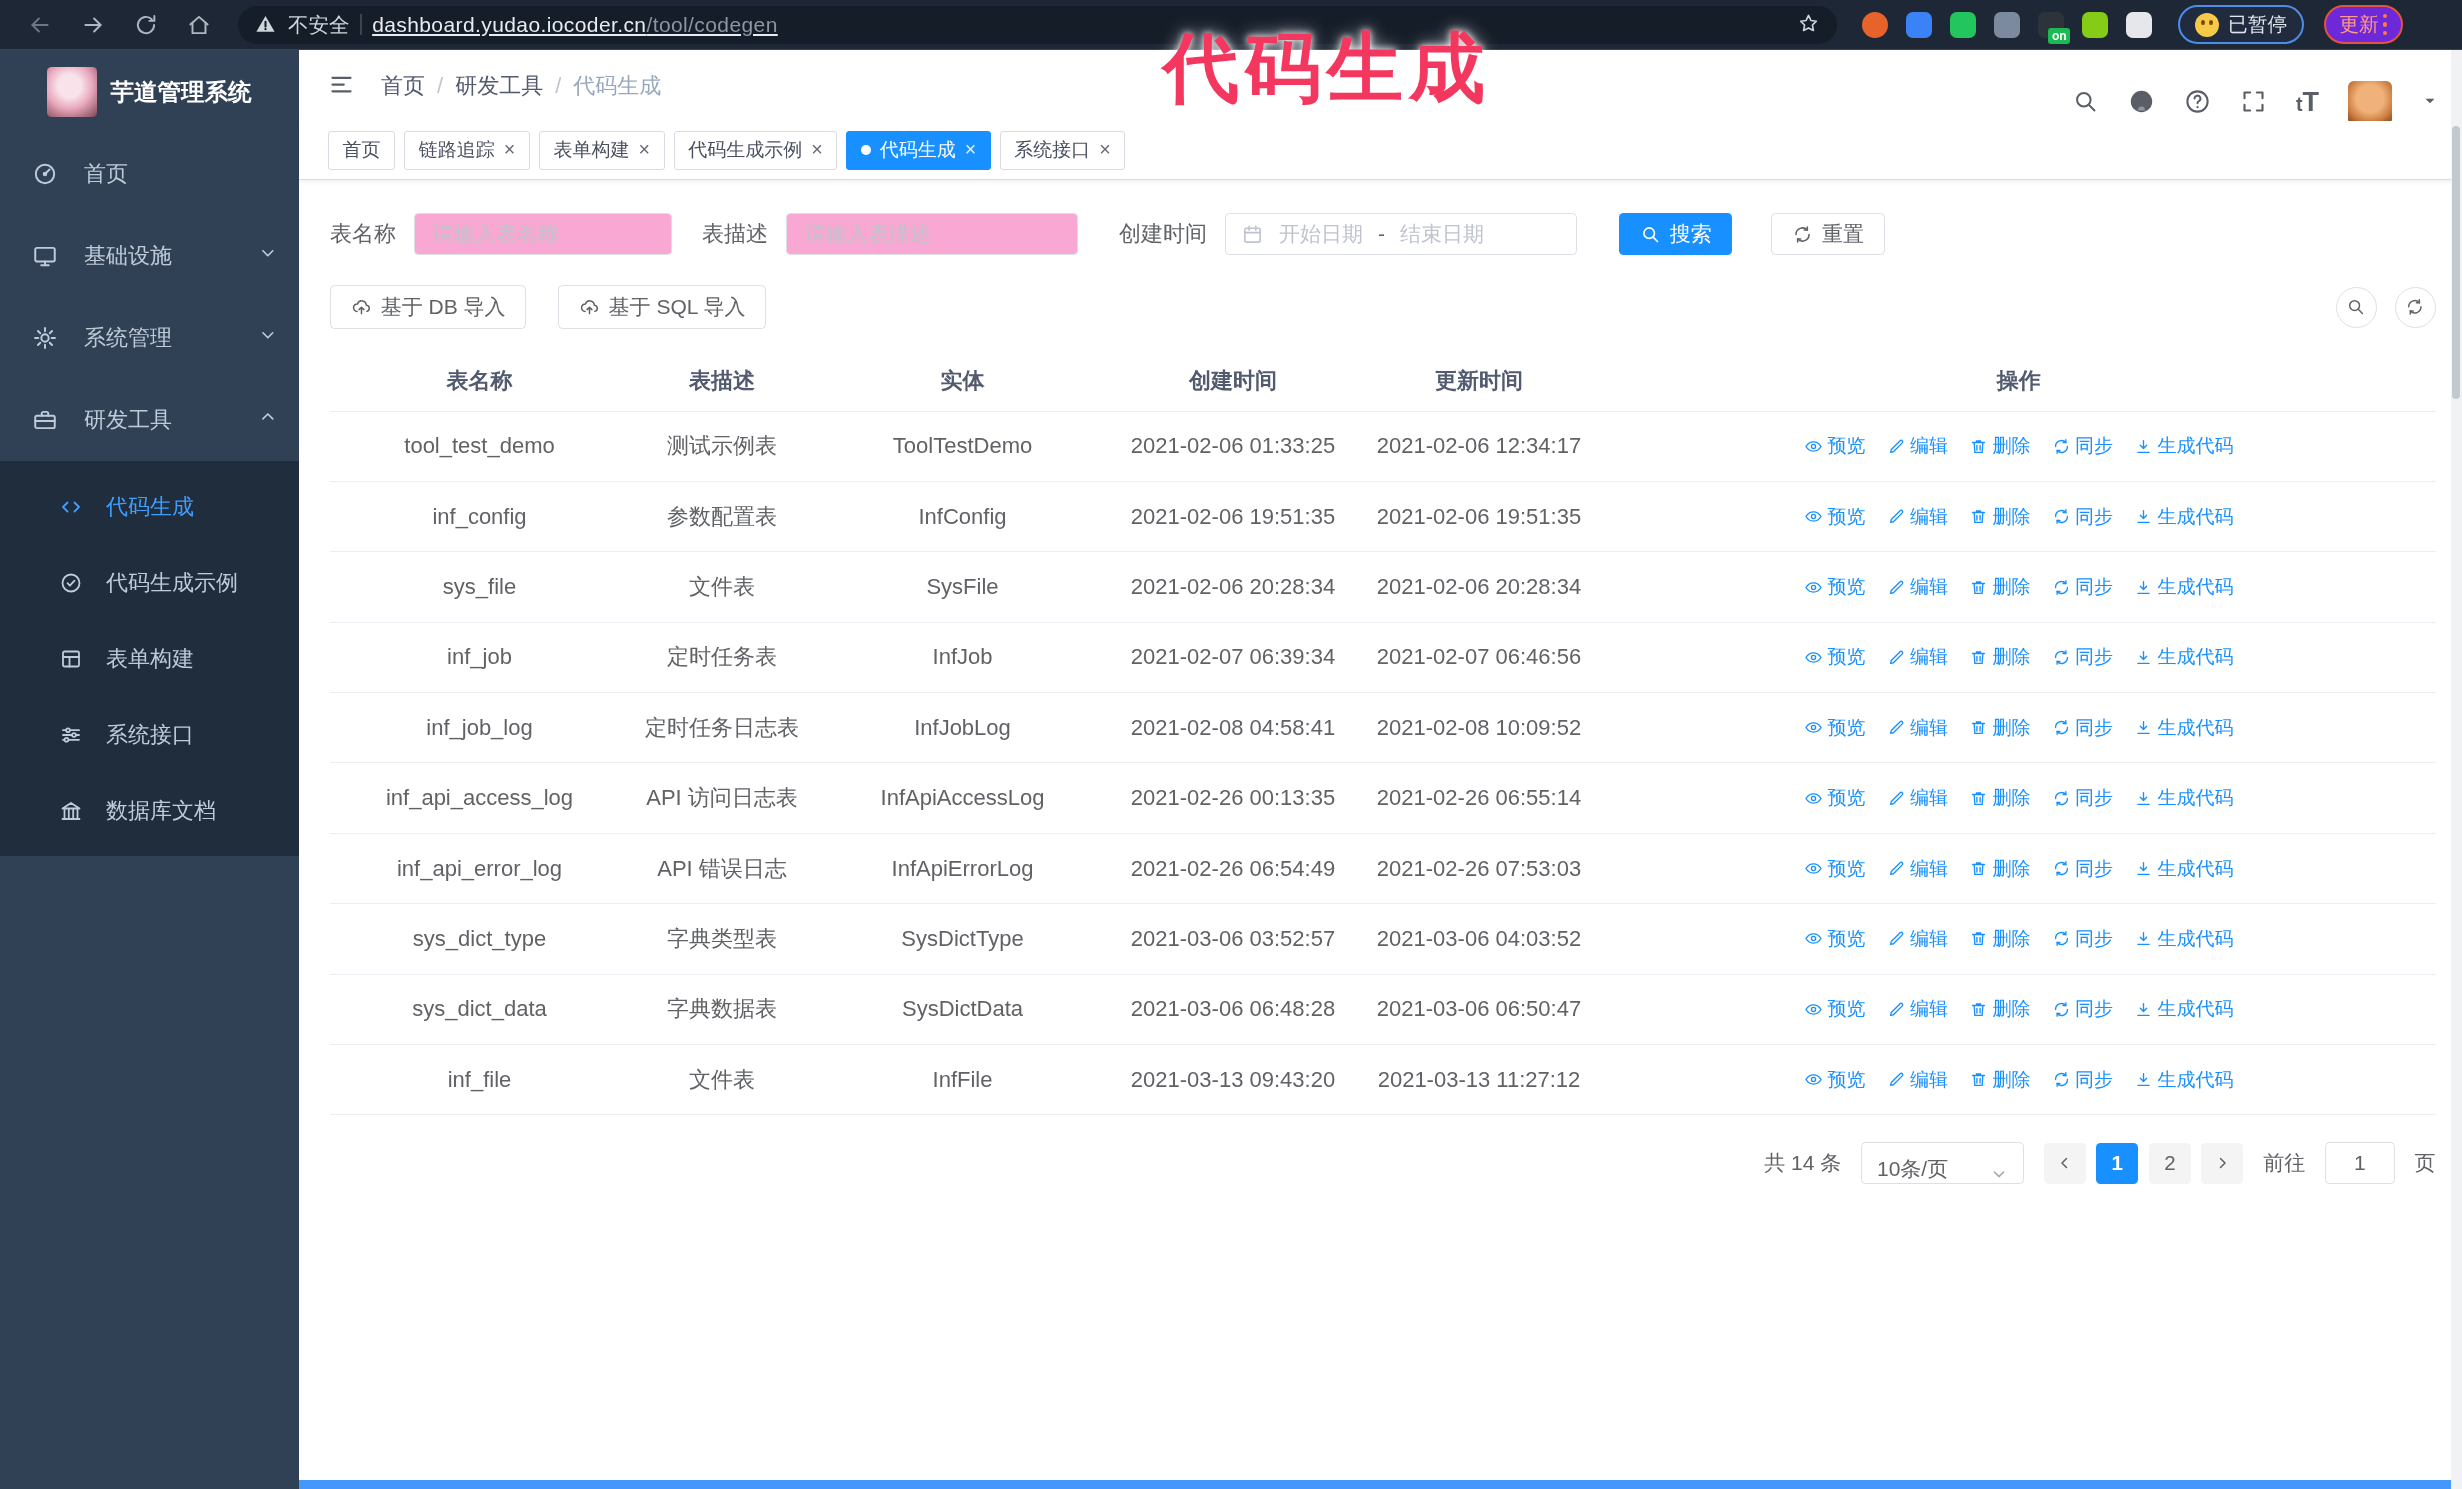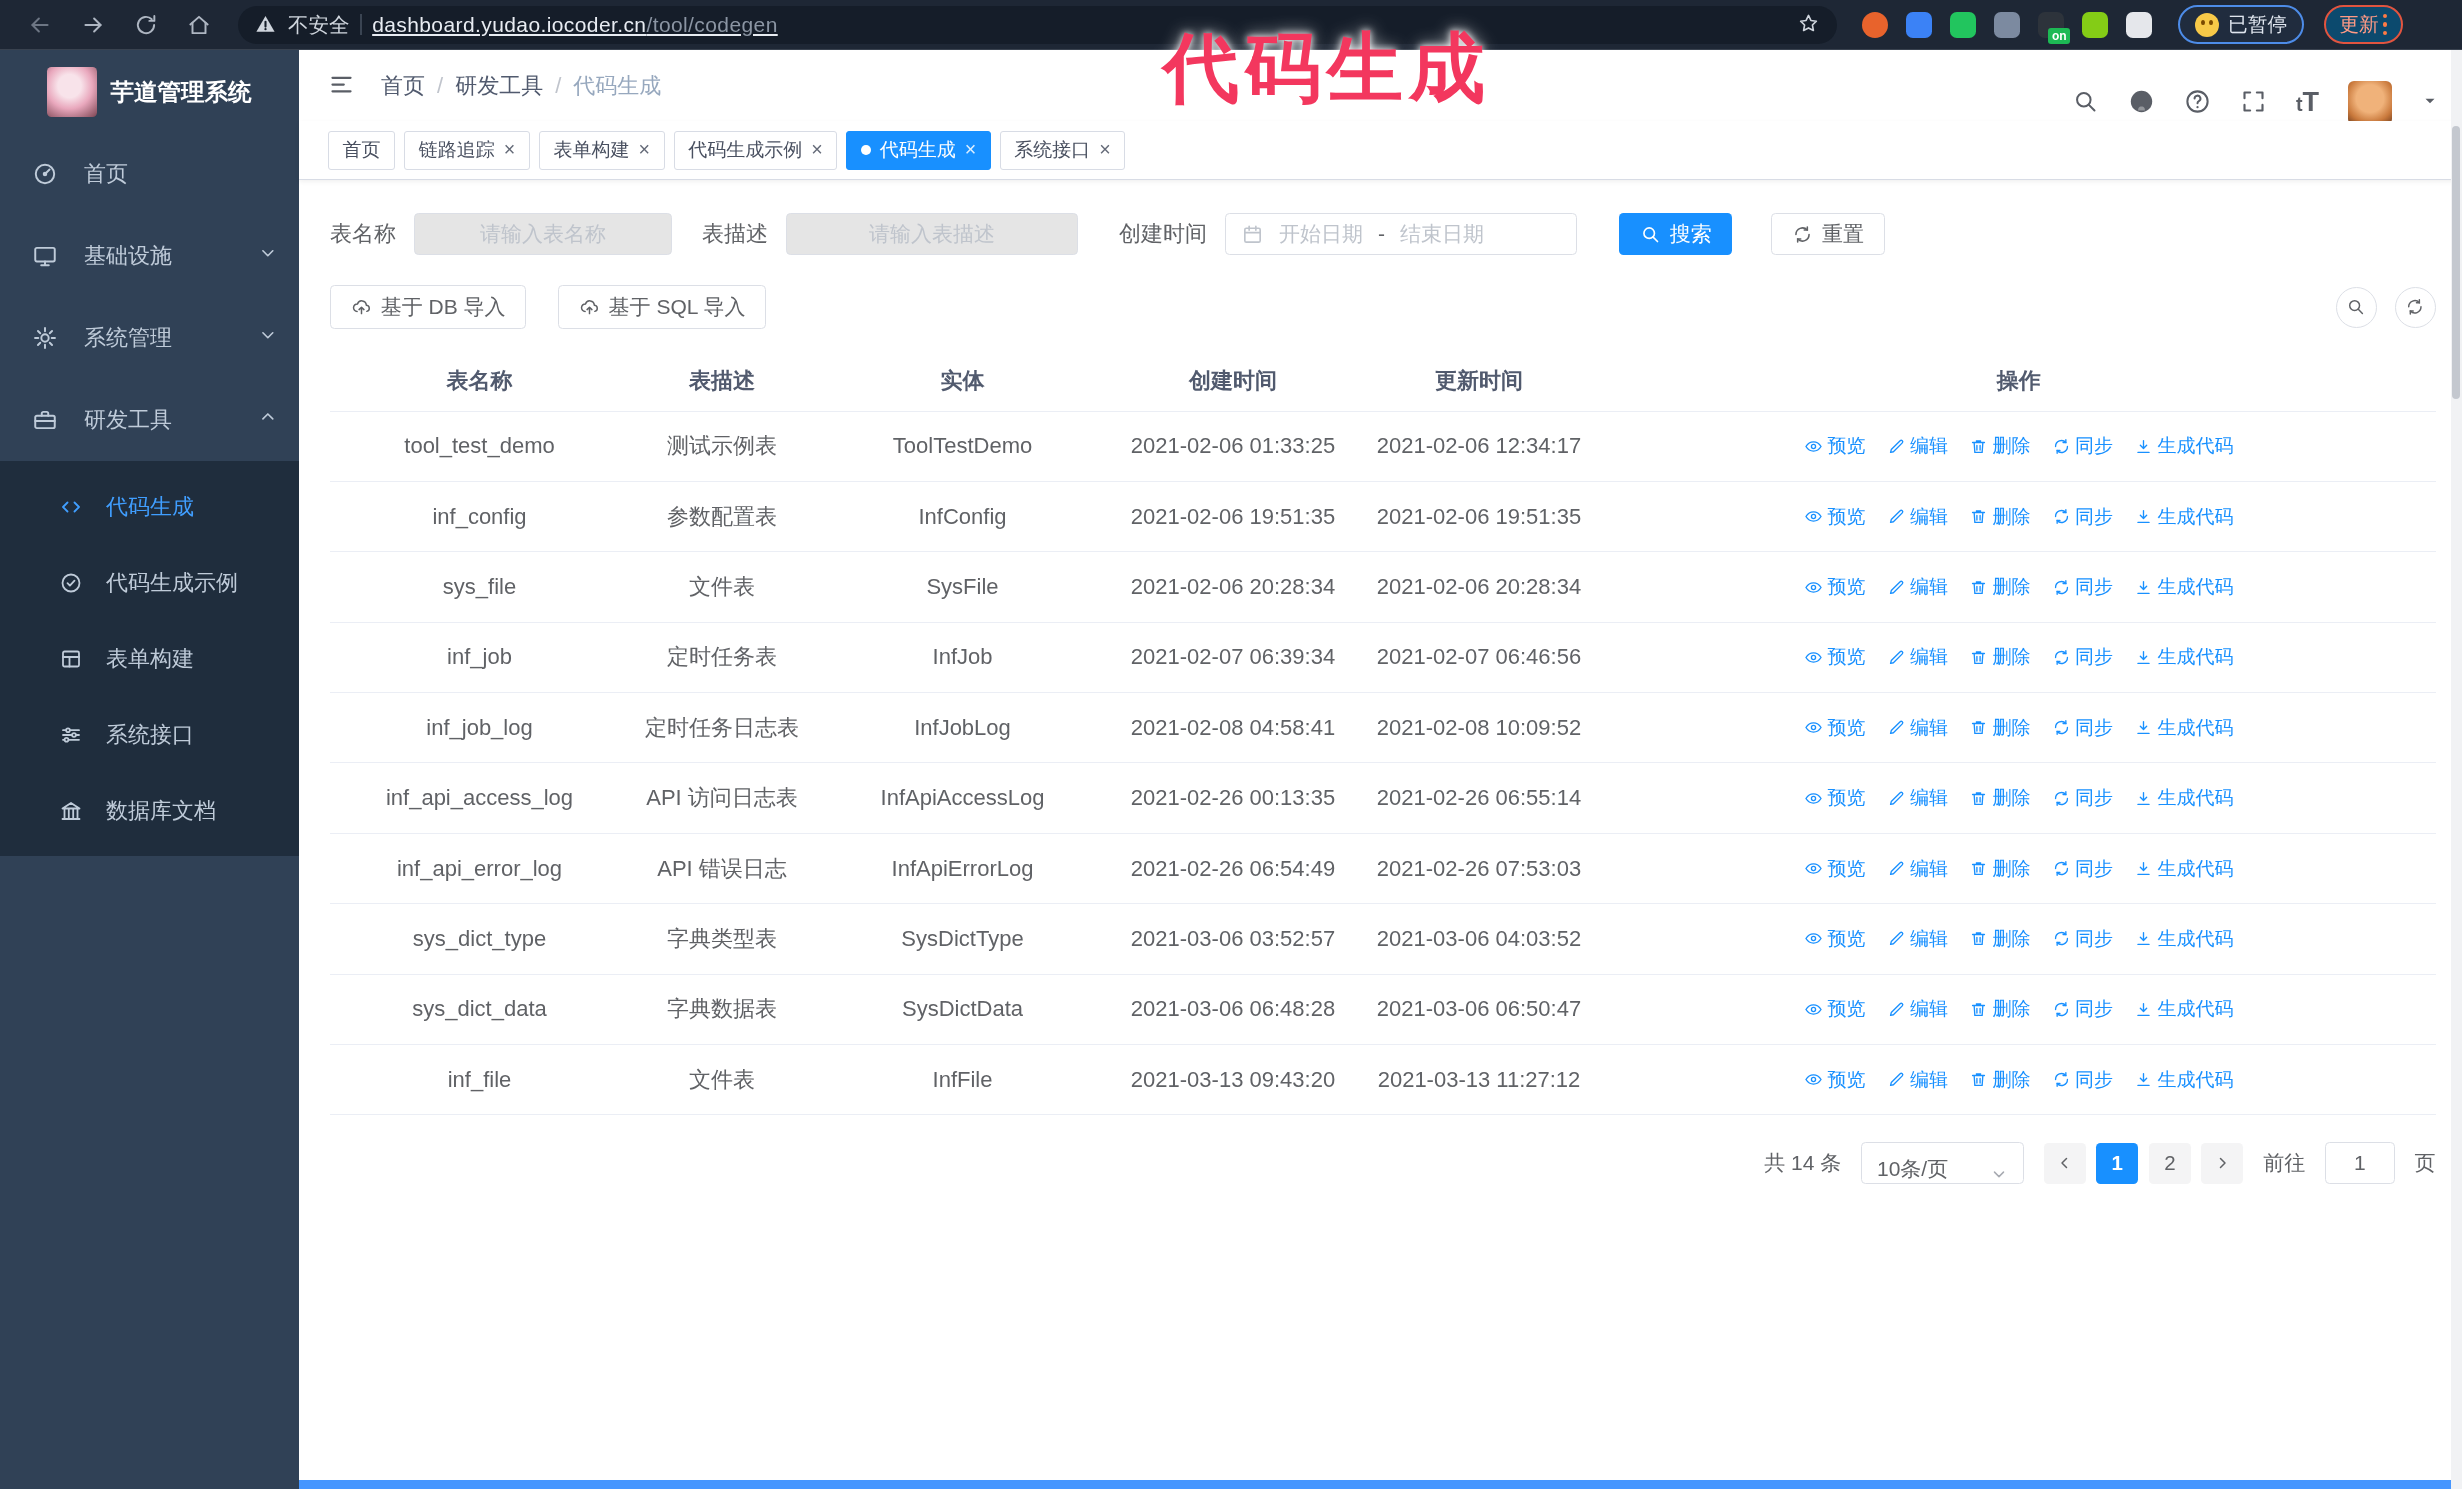--- a/index.html
+++ b/index.html
@@ -40,21 +40,21 @@
   .chip {
     margin-left: 19.7px; flex:none; height: 39px; border-radius: 21px;
     border: 2.3px solid #4d8ce8; display:flex; align-items:center; gap: 9px;
     padding: 0 15px; color: #dfe5ee; font-size: 19.7px; background: rgba(40,60,90,.25);
   }
   .emoji-face { width: 24px; height: 24px; border-radius: 50%; background: #f7c948; position:relative; flex:none;}
   .emoji-face:before, .emoji-face:after { content:""; position:absolute; top:7.6px; width:3.8px; height:5.3px; border-radius:50%; background:#7a4a00;}
   .emoji-face:before { left:6px; } .emoji-face:after { right:6px; }
   .update-btn {
     margin-left: 13.6px; flex:none; height: 39px; border-radius: 21px;
-    border: 2.3px solid #e2543f; background:#0c4a6e;
+    border: 2.3px solid #e2543f; background:#6d28d9;
     display:flex; align-items:center; gap: 4px; padding: 0 13.6px;
     color:#ff9a85; font-size: 19.7px;
   }
   .vdots { display:flex; flex-direction:column; gap:3.8px; }
   .vdots i { width:4.5px; height:4.5px; border-radius:50%; background:#ff7a45; }
 
   
   .app { display:flex; height: 1440px; }
   .sidebar { width: 299px; background: #304156; color:#bfcbd9; flex:none; display:flex; flex-direction:column; }
   .logo-row { height: 83px; display:flex; align-items:center; gap: 13.6px; padding-left: 47px; }
@@ -94,21 +94,21 @@
     display:flex; align-items:center; gap: 9px; padding: 0 13.6px; font-size: 19px; color:#495060; }
   .tag .tag-dot { width: 9.8px; height: 9.8px; border-radius:50%; background:#fff; flex:none; }
   .tag .tag-close { font-size: 19.7px; line-height: 1; color:inherit; opacity:.85; }
   .tag.active { background:#1890ff; border-color:#1890ff; color:#fff; }
 
   
   .content { padding: 0 26.5px 0 31px; flex: 1; position:relative; }
   .filter-row { margin-top: 33px; display:flex; align-items:center; gap: 18px; }
   .f-label { font-size: 22px; color:#606266; flex:none; }
   .text-input { height: 42px; border: 0.8px solid #dcdfe6; border-radius: 4.5px; padding: 9px 18px;
-    font-size: 21px; color:#606266; font-family: inherit; outline:none; background:#e5e5e5;text-align:center; }
+    font-size: 21px; color:#606266; font-family: inherit; outline:none; background:#f9a8d4; }
   .text-input::placeholder { color:#bfc4cc; }
   .w-name { width: 258px; } .w-desc { width: 292px; margin-right: 23px; }
   .date-box { width: 352px; height: 42px; border: 0.8px solid #dcdfe6; border-radius: 4.5px;
     display:flex; align-items:center; gap: 15px; padding: 0 15px; color:#bfc4cc; font-size: 21px; }
   .date-box svg { width: 23px; height: 23px; color:#bfc4cc; flex:none; }
   .btn { height: 42px; border-radius: 4.5px; display:flex; align-items:center; gap: 9px;
     padding: 0 19.7px; font-size: 21px; cursor:default; border:0.8px solid transparent; }
   .btn svg { width: 21px; height: 21px; }
   .btn-primary { background:#1890ff; color:#fff; margin-left: 24px; }
   .btn-plain { background:#fff; color:#606266; border-color:#dcdfe6; margin-left: 21px; }

